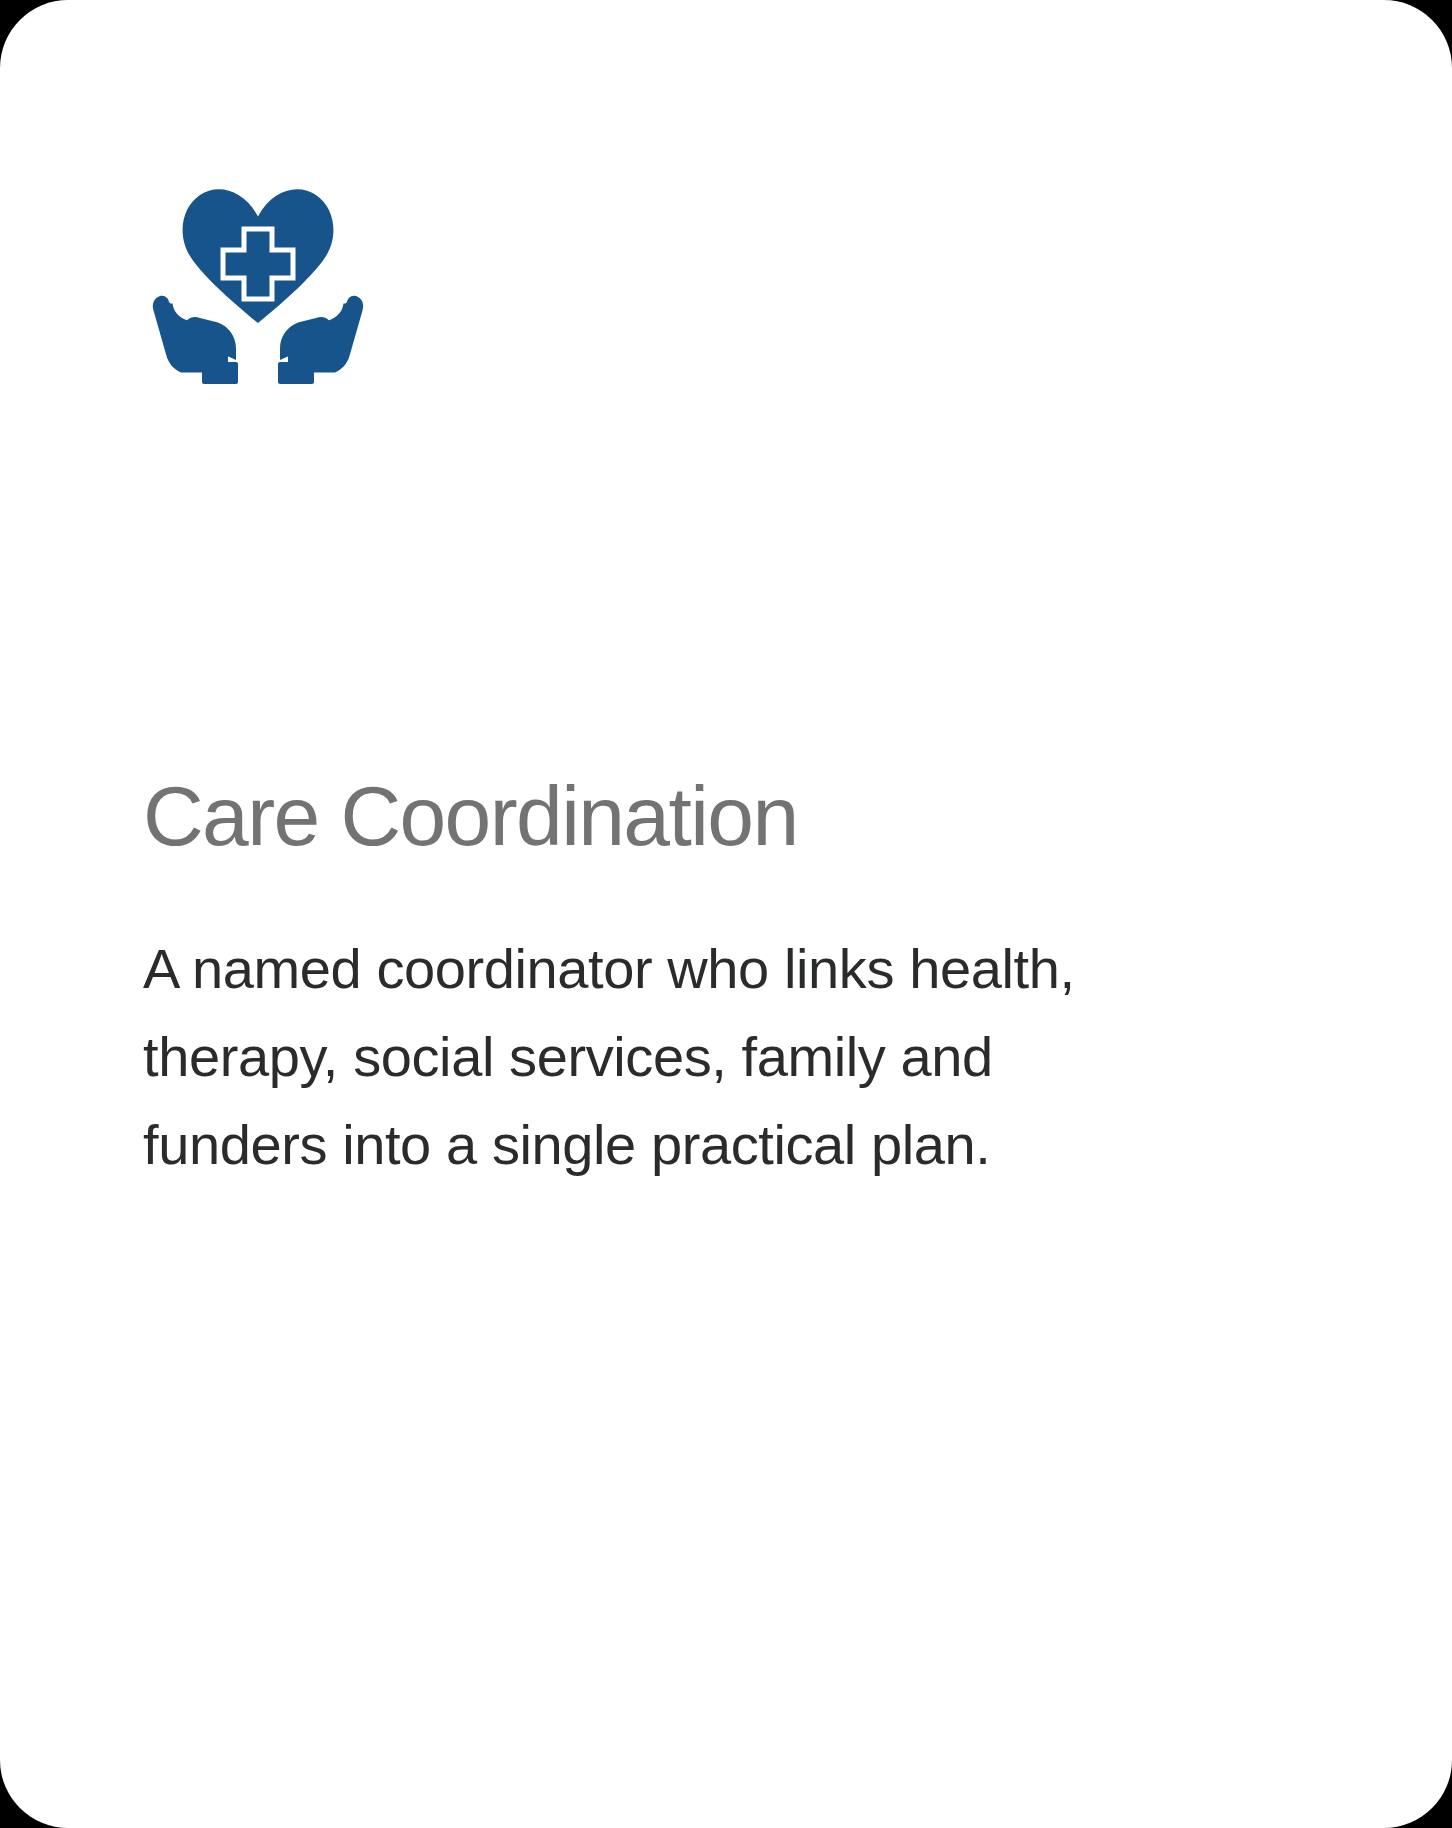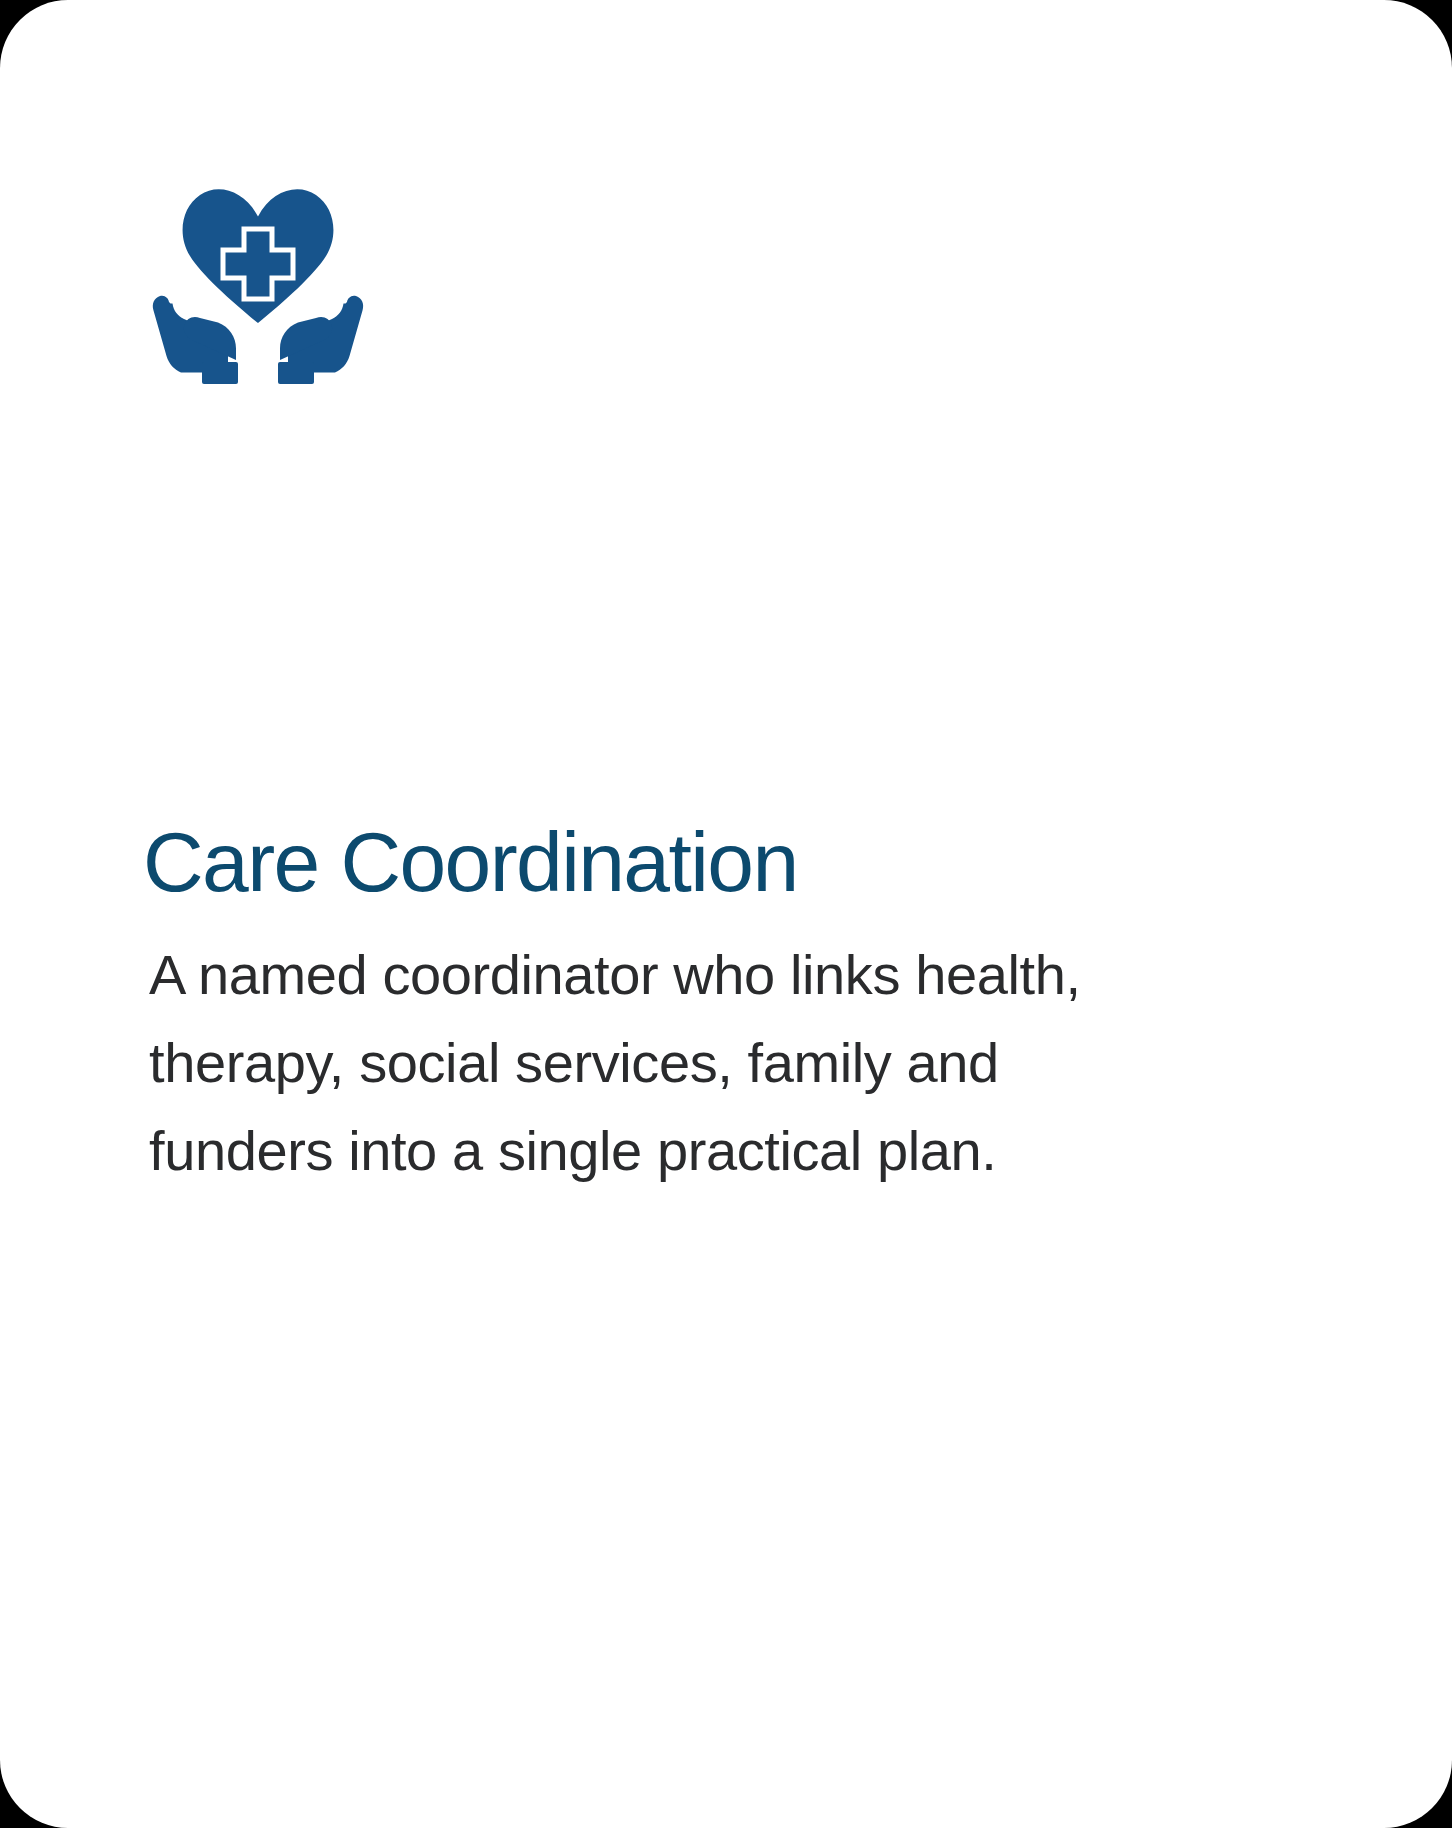--- a/index.html
+++ b/index.html
@@ -45,39 +45,39 @@
   .icon-wrap svg {
     display: block;
     width: 236px;
     height: 236px;
   }
 
   
   .card-title {
     position: absolute;
     left: 143px;
-    top: 817px;
+    top: 771px;
     width: 1120px;
     margin: 0;
     font-family: "Liberation Sans", sans-serif;
     font-size: 84px;
     line-height: 1.08;
     font-weight: 400;
     letter-spacing: -1.6px;
-    color: #0c4a6e;
+    color: #737373;
     white-space: nowrap;
   }
 
   
   .card-body {
     position: absolute;
     left: 143px;
     top: 925px;
     width: 960px;
-    margin: 6px;
+    margin: 0;
     font-family: "Liberation Sans", sans-serif;
     font-size: 56px;
     line-height: 88px;
     font-weight: 400;
     letter-spacing: -0.4px;
     color: #2a2b2d;
   }
 </style>
 </head>
 <body>

